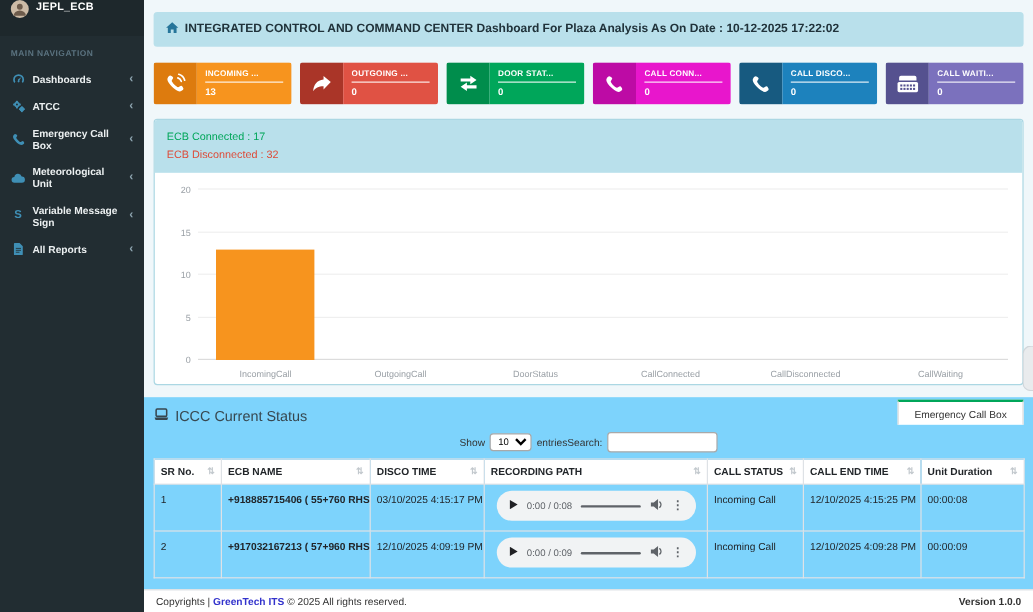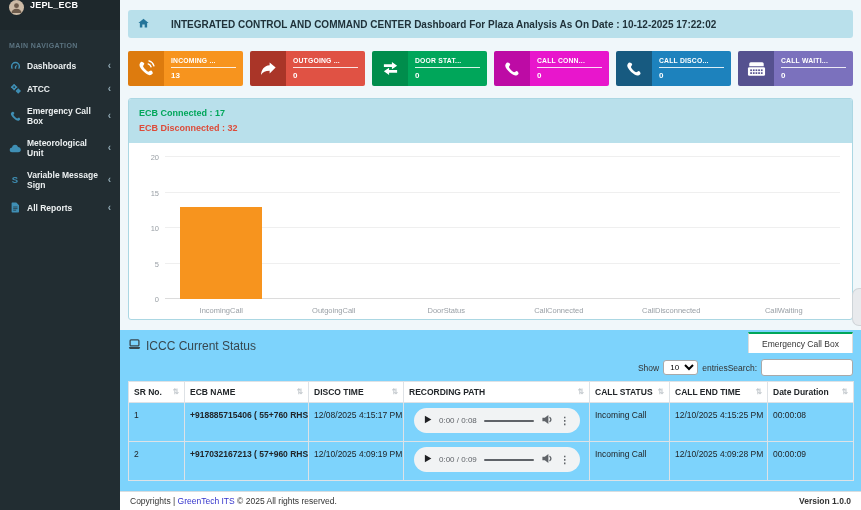--- a/index.html
+++ b/index.html
@@ -14,51 +14,51 @@
   .logo-text{font-size:9px;font-weight:bold;letter-spacing:.2px;}
   .nav-header{font-size:7px;color:#5b7380;font-weight:bold;letter-spacing:.4px;padding:12px 9px 5px;}
   .nav-item{display:flex;align-items:center;gap:6px;padding:6px 9px;font-size:8.5px;font-weight:600;color:#ecf0f1;cursor:pointer;}
   .nav-icon{width:12px;display:flex;justify-content:center;align-items:center;flex-shrink:0;}
   .s-glyph{color:#3f8fb5;font-weight:bold;font-size:9.5px;line-height:1;}
   .chev{margin-left:auto;color:#8fa6b1;font-size:10px;line-height:1;}
 
   
   main{flex:1;min-width:0;display:flex;flex-direction:column;height:510px;}
   .banner{margin:10px 8px 0;background:#b9e0eb;border-radius:3px;padding:8px 10px;
-          font-size:10px;font-weight:600;color:#20323a;display:flex;align-items:center;gap:22px;flex-shrink:0;}
+          font-size:10px;font-weight:600;color:#20323a;display:flex;align-items:center;gap:5px;flex-shrink:0;}
 
   .cards{display:flex;gap:7px;margin:13px 8px 0;flex-shrink:0;}
   .kpi-card{flex:1;height:35px;display:flex;border-radius:2px;overflow:hidden;color:#fff;cursor:pointer;}
   .kpi-icon{width:36px;display:flex;align-items:center;justify-content:center;flex-shrink:0;}
   .kpi-body{flex:1;padding:6px 7px 0;min-width:0;}
   .kpi-label{font-size:6.8px;font-weight:bold;letter-spacing:.2px;border-bottom:1px solid rgba(255,255,255,.85);
              padding-bottom:3px;white-space:nowrap;overflow:hidden;}
   .kpi-value{font-size:8px;font-weight:bold;padding-top:3px;}
 
   .chart-panel{margin:12px 8px 0;border:1px solid #abd7e3;border-radius:3px;overflow:hidden;background:#fff;flex-shrink:0;}
   .chart-header{background:#b9e0eb;padding:7px 10px;}
-  .ch-line{font-size:9px;font-weight:bold;line-height:15px;}
+  .ch-line{font-size:9px;font-weight:normal;line-height:15px;}
   .ch-connected{color:#00a65a;}
   .ch-disconnected{color:#dd4b39;}
   .chart-body{position:relative;height:176px;padding:14px 12px 20px 36px;}
   .plot{position:relative;width:100%;height:100%;}
   .gridline{position:absolute;left:0;right:0;height:1px;background:#efefef;}
   .gridline.axis{background:#dcdcdc;}
   .ytick{position:absolute;left:-28px;width:22px;text-align:right;font-size:7.5px;color:#9aa0a6;transform:translateY(50%);}
   .bar{position:absolute;bottom:0;}
   .xlabels{position:absolute;left:36px;right:12px;bottom:4px;display:flex;}
   .xlabel{flex:1;text-align:center;font-size:7.5px;color:#9aa0a6;white-space:nowrap;}
 
   
   .status{background:#7dd3fc;margin-top:10px;padding:0 8px;flex:1;min-height:0;overflow:hidden;}
   .status-head{display:flex;justify-content:space-between;align-items:flex-end;}
   .status-title{display:flex;align-items:center;gap:5px;font-size:12px;color:#37474f;padding-top:9px;}
   .tab{border-top:2px solid #00a65a;border-left:1px solid #ddd;border-right:1px solid #ddd;
        padding:5px 13px 4px;font-size:8.5px;color:#333;background:#fff;cursor:pointer;}
-  .controls{display:flex;justify-content:flex-end;align-items:center;padding:6px 0 5px;font-size:8.5px;color:#333;}
+  .controls{display:flex;justify-content:center;align-items:center;padding:6px 0 5px;font-size:8.5px;color:#333;}
   .show-wrap{display:flex;align-items:center;gap:4px;}
   .show-wrap select{font-size:8px;padding:1px 2px;border:1px solid #a9a9a9;border-radius:3px;background:#fff;
                     font-family:"Liberation Sans",sans-serif;}
   .search-wrap{display:flex;align-items:center;gap:4px;}
   .search-wrap input{width:92px;height:17px;border:1px solid #a9a9a9;border-radius:3px;outline:none;
                      font-family:"Liberation Sans",sans-serif;font-size:8.5px;padding:0 4px;}
 
   table{width:100%;border-collapse:collapse;table-layout:fixed;}
   th,td{border:1px solid #dee2e6;font-size:8.5px;color:#212529;overflow:hidden;}
   th{padding:5px 5px;text-align:left;font-weight:bold;white-space:nowrap;background:#fff;}
@@ -66,21 +66,21 @@
   td{padding:7px 5px;vertical-align:top;height:39px;white-space:nowrap;}
   td.bold{font-weight:bold;}
   .audio{display:inline-flex;align-items:center;gap:7px;background:#f1f3f4;border-radius:13px;height:25px;
          padding:0 10px;margin-left:5px;margin-top:-2px;cursor:pointer;}
   .a-time{font-size:8px;color:#5f6368;}
   .a-track{width:50px;height:2px;background:#5f6368;border-radius:1px;}
   .a-menu{font-size:10px;color:#5f6368;font-weight:bold;line-height:1;}
 
   footer{margin-top:auto;background:#fff;border-top:1px solid #d8dde0;display:flex;justify-content:space-between;
          align-items:center;padding:4px 10px;font-size:8.5px;color:#333;flex-shrink:0;height:19px;}
-  .brand{color:#3333cc;font-weight:normal;}
+  .brand{color:#3333cc;font-weight:bold;}
   .foot-right{font-weight:bold;}
 
   .edge-tab{position:absolute;right:0;top:288px;width:9px;height:38px;background:#e8eaed;
             border:1px solid #cfd4d8;border-right:none;border-radius:7px 0 0 7px;opacity:.95;cursor:pointer;}
 </style>
 </head>
 <body>
 
 <div class="app">
 
@@ -335,28 +335,28 @@
             <col style="width:86px">
           </colgroup>
         <thead>
           <tr>
             <th><span>SR No.</span><span class="sort">⇅</span></th>
             <th><span>ECB NAME</span><span class="sort">⇅</span></th>
             <th><span>DISCO TIME</span><span class="sort">⇅</span></th>
             <th><span>RECORDING PATH</span><span class="sort">⇅</span></th>
             <th><span>CALL STATUS</span><span class="sort">⇅</span></th>
             <th><span>CALL END TIME</span><span class="sort">⇅</span></th>
-            <th><span>Date Duration</span><span class="sort">⇅</span></th>
+            <th><span>Unit Duration</span><span class="sort">⇅</span></th>
           </tr>
         </thead>
         <tbody>
           <tr>
             <td>1</td>
             <td class="bold">+918885715406 ( 55+760 RHS)</td>
-            <td>12/08/2025 4:15:17 PM</td>
+            <td>03/10/2025 4:15:17 PM</td>
             <td>
               <div class="audio">
                 <span><svg width="8" height="9" viewBox="0 0 9 10">
                       <path d="M1 .7 8.3 5 1 9.3z" fill="#202124"></path>
                     </svg></span>
                 <span class="a-time">0:00 / 0:08</span>
                 <span class="a-track"></span>
                 <span><svg width="12" height="11" viewBox="0 0 13 12">
                       <path d="M1.5 4.2h2.6L8 1v10L4.1 7.8H1.5z" fill="#5f6368"></path>
                       <path d="M9.6 3.6a3.4 3.4 0 0 1 0 4.8" stroke="#5f6368" stroke-width="1.3" fill="none" stroke-linecap="round"></path>

